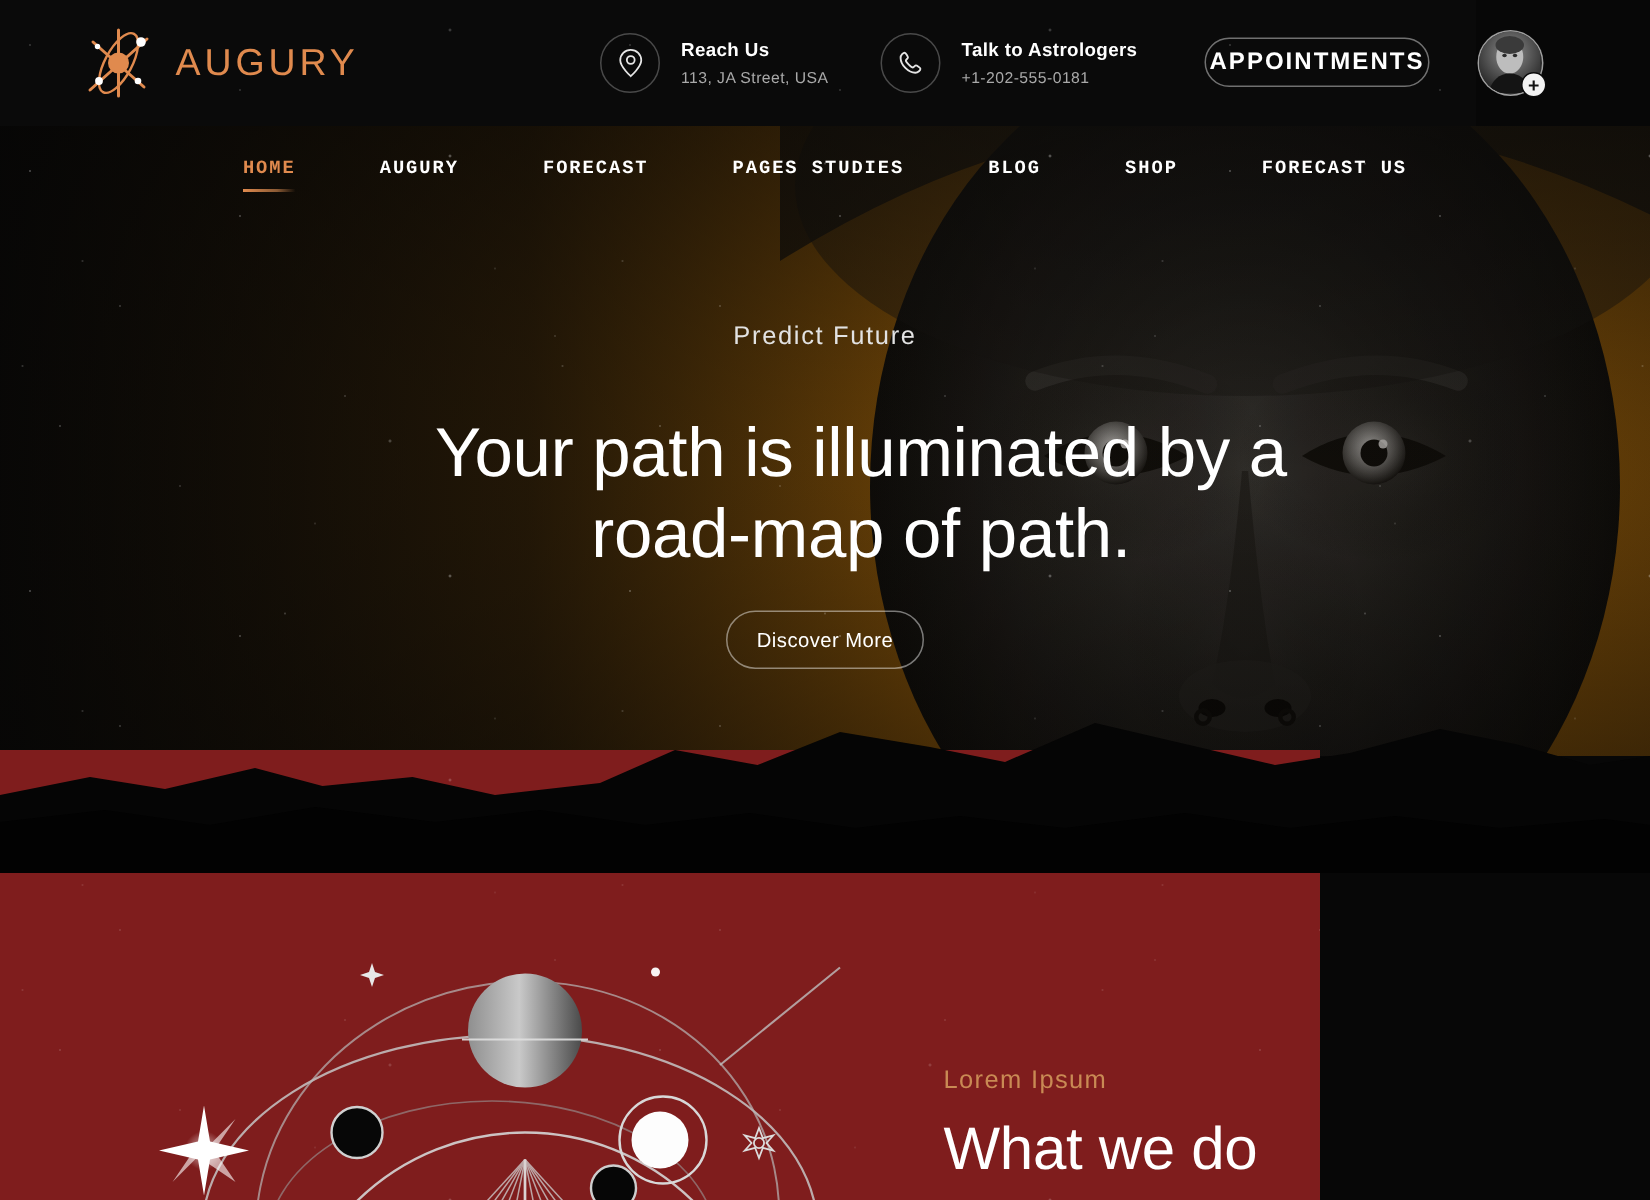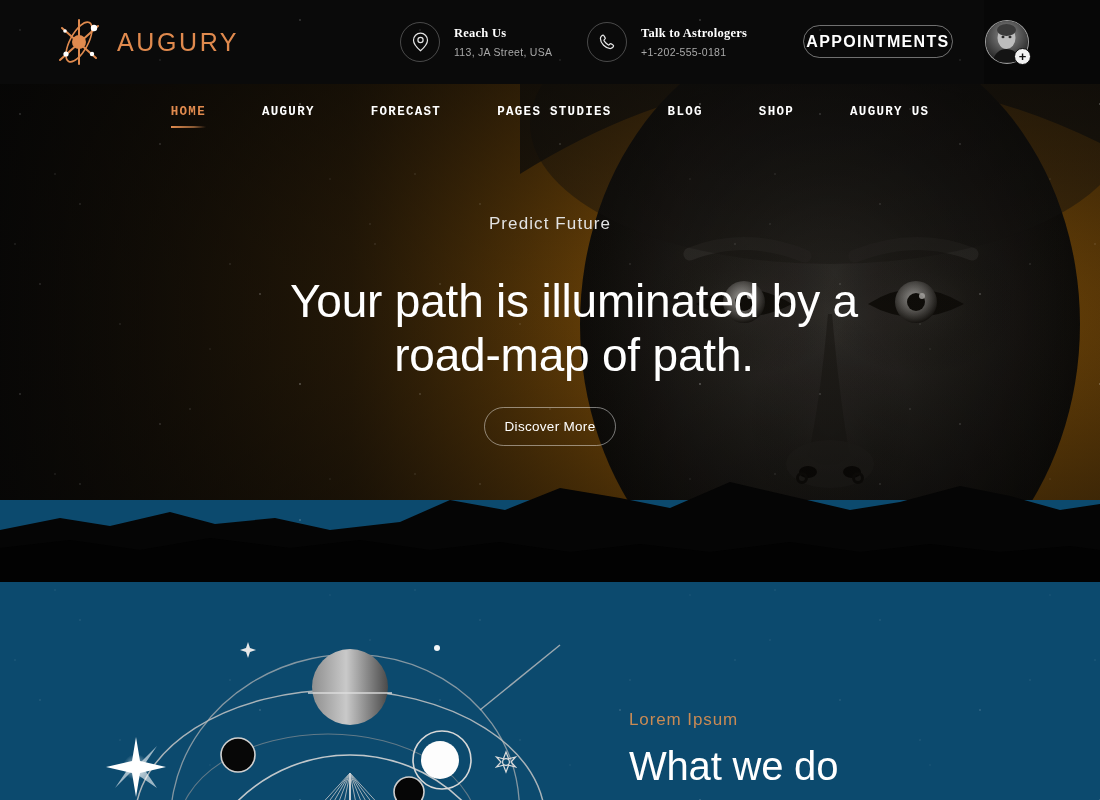--- a/index.html
+++ b/index.html
@@ -57,21 +57,21 @@
   .contact-group { position:absolute; display:flex; align-items:center; gap:14px; }
   .cg-loc { left:400px; top:22px; }
   .cg-tel { left:587px; top:22px; }
   .cicon {
     width:40px; height:40px; border-radius:50%;
     border:1px solid rgba(255,255,255,.26);
     display:flex; align-items:center; justify-content:center;
     flex:0 0 auto;
   }
   .ctext { line-height:1.35; }
-  .ctitle { color:#fff; font-size:12.5px; font-weight:700; letter-spacing:.25px;font-family:Liberation Serif, serif; }
+  .ctitle { color:#fff; font-size:12.5px; font-weight:700; letter-spacing:.25px; }
   .csub { color:#a9a9a9; font-size:10.5px; letter-spacing:.3px; margin-top:3px; }
 
   .appt-btn {
     position:absolute; left:803px; top:25px;
     width:150px; height:33px; border-radius:17px;
     border:1px solid rgba(255,255,255,.42);
     background:transparent; color:#fff;
     font-size:16px; font-weight:700; letter-spacing:1.35px;
     font-family:"Liberation Sans", sans-serif;
     display:flex; align-items:center; justify-content:center;
@@ -137,21 +137,21 @@
     border:1px solid rgba(255,255,255,.45);
     background:transparent; color:#fff; font-size:13.5px; letter-spacing:.3px;
     font-family:"Liberation Sans", sans-serif;
     display:flex; align-items:center; justify-content:center; cursor:pointer;
   }
 
   
   .ridge { position:absolute; top:452px; left:0; width:1100px; height:130px; z-index:8; }
 
   
-  .lower { position:absolute; top:500px; left:0; width:1100px; height:300px; background:#0c4a6e; overflow:hidden; }
+  .lower { position:absolute; top:500px; left:0; width:880px; height:300px; background:#7f1d1d; overflow:hidden; }
   .orrery { position:absolute; left:60px; top:115px; }
   .whatwedo { position:absolute; left:629px; top:210px; z-index:10; }
   .lorem { color:#c98a54; font-size:17px; letter-spacing:.9px; }
   .wwd-title { color:#fff; font-size:40px; font-weight:400; margin-top:14px; letter-spacing:-0.2px; }
 </style>
 </head>
 <body>
 
 <div class="page">
 
@@ -372,16 +372,16 @@
     </div>
   </div>
 
   <nav class="navbar">
     <div class="nav-item active">HOME</div>
     <div class="nav-item">AUGURY</div>
     <div class="nav-item">FORECAST</div>
     <div class="nav-item">PAGES STUDIES</div>
     <div class="nav-item">BLOG</div>
     <div class="nav-item">SHOP</div>
-    <div class="nav-item">AUGURY US</div>
+    <div class="nav-item">FORECAST US</div>
   </nav>
 
 </div>
 
 </body></html>

